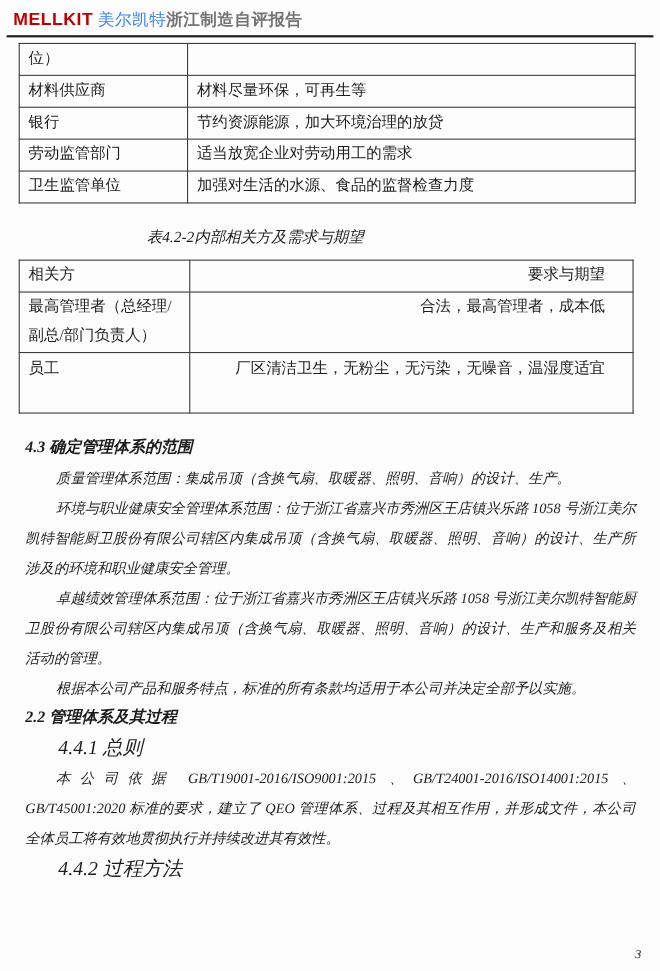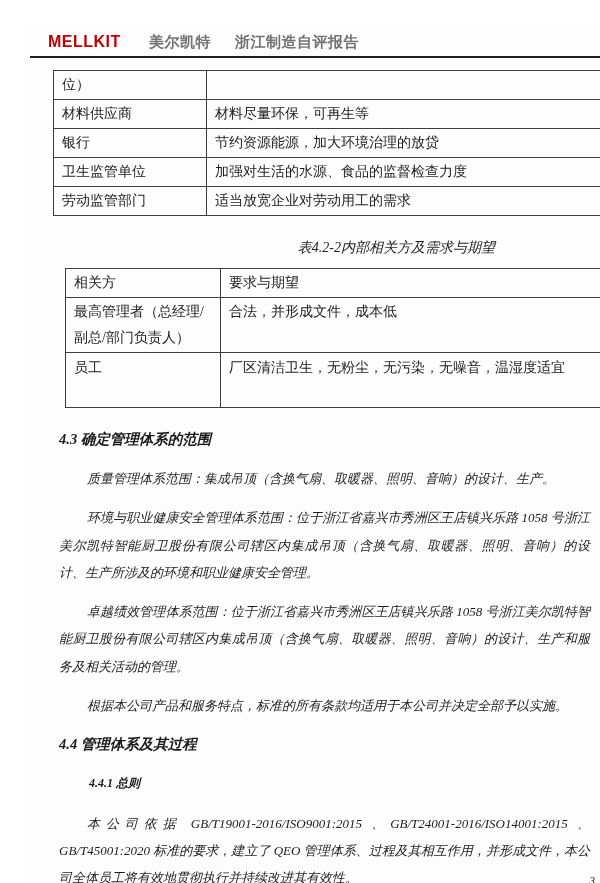--- a/index.html
+++ b/index.html
@@ -1,15 +1,15 @@
 <!DOCTYPE html>
 <html><head>
 <meta charset="utf-8">
 <style>
-  * { margin: 12px; padding: 0; box-sizing: border-box; }
+  * { margin: 0; padding: 0; box-sizing: border-box; }
   html, body { background: #ffffff; }
   body {
     width: 600px; height: 883px;
     position: relative;
     overflow: hidden;
     font-family: "Liberation Serif", "DejaVu Serif", serif;
     color: #1c1c1c;
     background: #fdfdfd;
   }
   .page { padding: 0 20px 0 17px; }
@@ -17,21 +17,21 @@
   
   .doc-header {
     margin: 0 6px;
     padding: 9px 6px 4px 6px;
     border-bottom: 2px solid #1f1f1f;
     font-size: 15px;
     letter-spacing: 0.5px;
     white-space: nowrap;
   }
   .brand { font-family: "Liberation Sans", "DejaVu Sans", sans-serif; font-weight: bold; font-size: 16px; }
-  .company { color: #737373; font-weight: bold; }
+  .company { color: #3b82f6; font-weight: normal; }
   .report-title { font-weight: bold; }
 
   
   table { border-collapse: collapse; table-layout: fixed; }
   td, th {
     border: 1px solid #3d3d3d;
     font-size: 14px;
     font-weight: normal;
     text-align: left;
     vertical-align: top;
@@ -39,33 +39,33 @@
     padding: 1px 8px;
   }
   .tbl-external { width: 561px; margin: 5px 0 0 0; }
   .tbl-external col.c1 { width: 153px; }
   .tbl-external tr.short td { height: 24px; }
   .tbl-external td { height: 26px; }
 
   .tbl-caption {
     width: 430px;
     margin-top: 24px;
-    text-align: right;
+    text-align: center;
     font-size: 14px;
     font-style: italic;
     height: 16px;
     line-height: 16px;
   }
 
   .tbl-internal { width: 559px; margin-top: 11px; }
   .tbl-internal col.c1 { width: 155px; }
   .tbl-internal tr.hdr td { height: 26px; }
   .tbl-internal tr.r2 td { height: 50px; }
   .tbl-internal tr.r3 td { height: 55px; line-height: 28px; }
-  .tbl-internal td.need { padding-right: 13px; }
+  .tbl-internal td.need { padding-right: 25px; text-align: right; }
 
   
   .sec-heading {
     font-size: 14.5px;
     font-weight: bold;
     font-style: italic;
     line-height: 27px;
     margin-left: 6px;
   }
   .h43 { margin-top: 18px; }
@@ -73,25 +73,24 @@
   .para {
     font-size: 13px;
     font-style: italic;
     line-height: 27.3px;
     text-align: justify;
     text-indent: 28px;
     margin-left: 6px;
     margin-right: 2px;
   }
   .sub-heading {
-    font-size: 12px;
+    font-size: 18px;
     font-style: italic;
     line-height: 27.3px;
     margin-left: 36px;
-    font-weight: bold;
   }
 
   .page-number {
     position: absolute;
     right: 17px;
     bottom: 9px;
     font-size: 11px;
     font-style: italic;
   }
 </style>
@@ -115,59 +114,59 @@
     </tr>
     <tr>
       <td>材料供应商</td>
       <td>材料尽量环保，可再生等</td>
     </tr>
     <tr>
       <td>银行</td>
       <td>节约资源能源，加大环境治理的放贷</td>
     </tr>
     <tr>
+      <td>劳动监管部门</td>
+      <td>适当放宽企业对劳动用工的需求</td>
+    </tr>
+    <tr>
       <td>卫生监管单位</td>
       <td>加强对生活的水源、食品的监督检查力度</td>
-    </tr>
-    <tr>
-      <td>劳动监管部门</td>
-      <td>适当放宽企业对劳动用工的需求</td>
     </tr>
   </tbody>
     </table>
 
   <div class="tbl-caption">表4.2-2内部相关方及需求与期望</div>
 
   <table class="tbl-internal">
     <colgroup>
         <col class="c1">
         <col>
       </colgroup>
     <tbody>
         <tr class="hdr">
       <td>相关方</td>
       <td class="need">要求与期望</td>
     </tr>
     <tr class="r2">
       <td>最高管理者（总经理/副总/部门负责人）</td>
-      <td class="need">合法，并形成文件，成本低</td>
+      <td class="need">合法，最高管理者，成本低</td>
     </tr>
     <tr class="r3">
       <td>员工</td>
       <td class="need">厂区清洁卫生，无粉尘，无污染，无噪音，温湿度适宜</td>
     </tr>
   </tbody>
     </table>
 
   <div class="sec-heading h43">4.3 确定管理体系的范围</div>
   <p class="para">质量管理体系范围：集成吊顶（含换气扇、取暖器、照明、音响）的设计、生产。</p>
   <p class="para">环境与职业健康安全管理体系范围：位于浙江省嘉兴市秀洲区王店镇兴乐路 1058 号浙江美尔凯特智能厨卫股份有限公司辖区内集成吊顶（含换气扇、取暖器、照明、音响）的设计、生产所涉及的环境和职业健康安全管理。</p>
   <p class="para">卓越绩效管理体系范围：位于浙江省嘉兴市秀洲区王店镇兴乐路 1058 号浙江美尔凯特智能厨卫股份有限公司辖区内集成吊顶（含换气扇、取暖器、照明、音响）的设计、生产和服务及相关活动的管理。</p>
   <p class="para">根据本公司产品和服务特点，标准的所有条款均适用于本公司并决定全部予以实施。</p>
 
-  <div class="sec-heading h44">4.4 管理体系及其过程</div>
+  <div class="sec-heading h44">2.2 管理体系及其过程</div>
   <div class="sub-heading">4.4.1 总则</div>
   <p class="para">本公司依据 GB/T19001-2016/ISO9001:2015 、GB/T24001-2016/ISO14001:2015 、GB/T45001:2020 标准的要求，建立了 QEO 管理体系、过程及其相互作用，并形成文件，本公司全体员工将有效地贯彻执行并持续改进其有效性。</p>
   <div class="sub-heading">4.4.2 过程方法</div>
 
 </div>
 
 <div class="page-number">3</div>
 
 </body></html>

